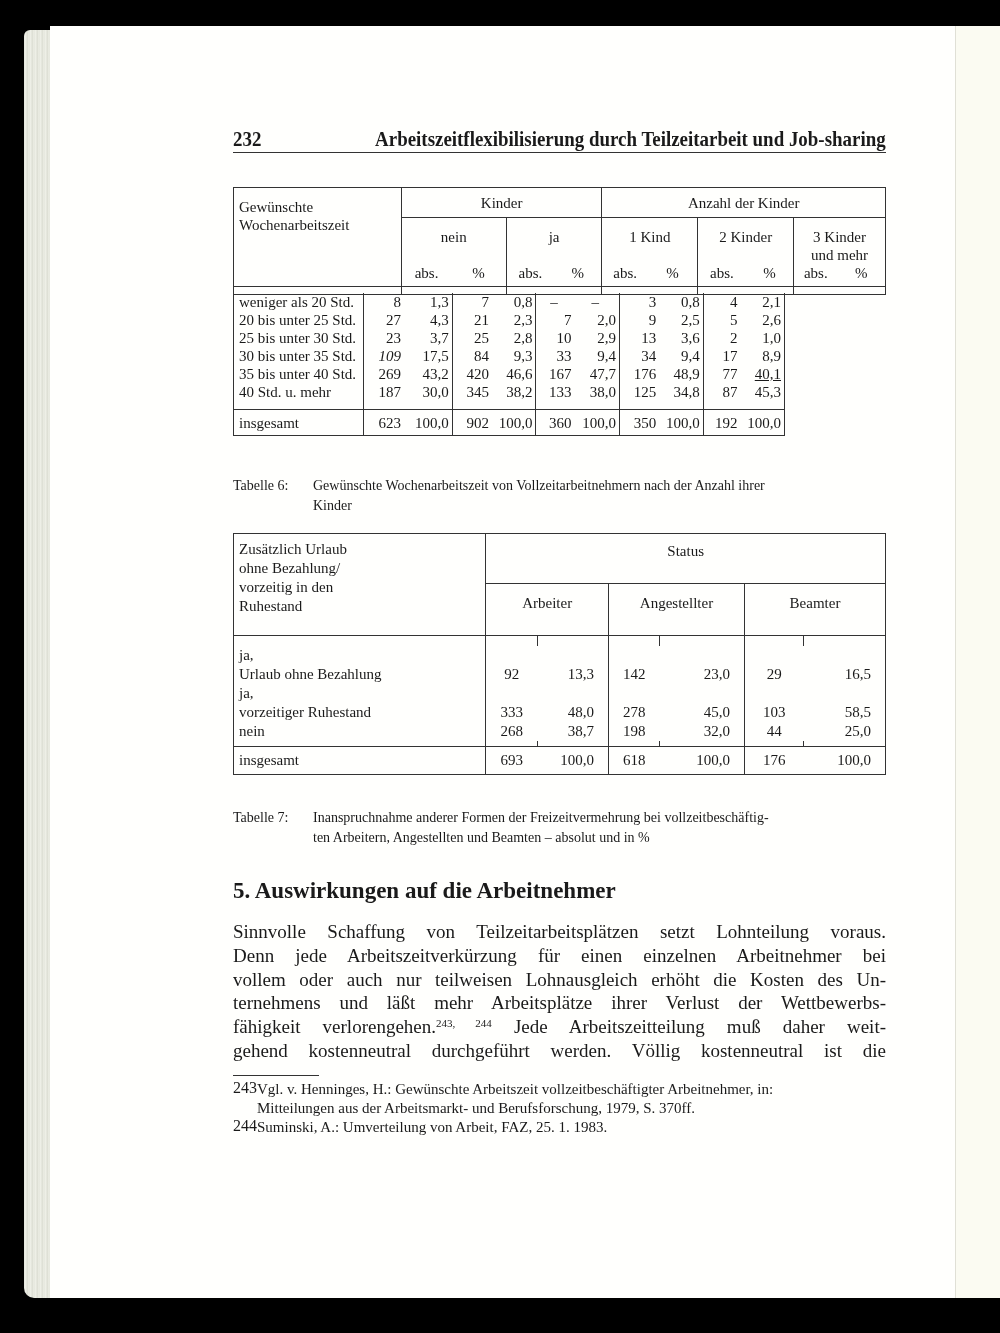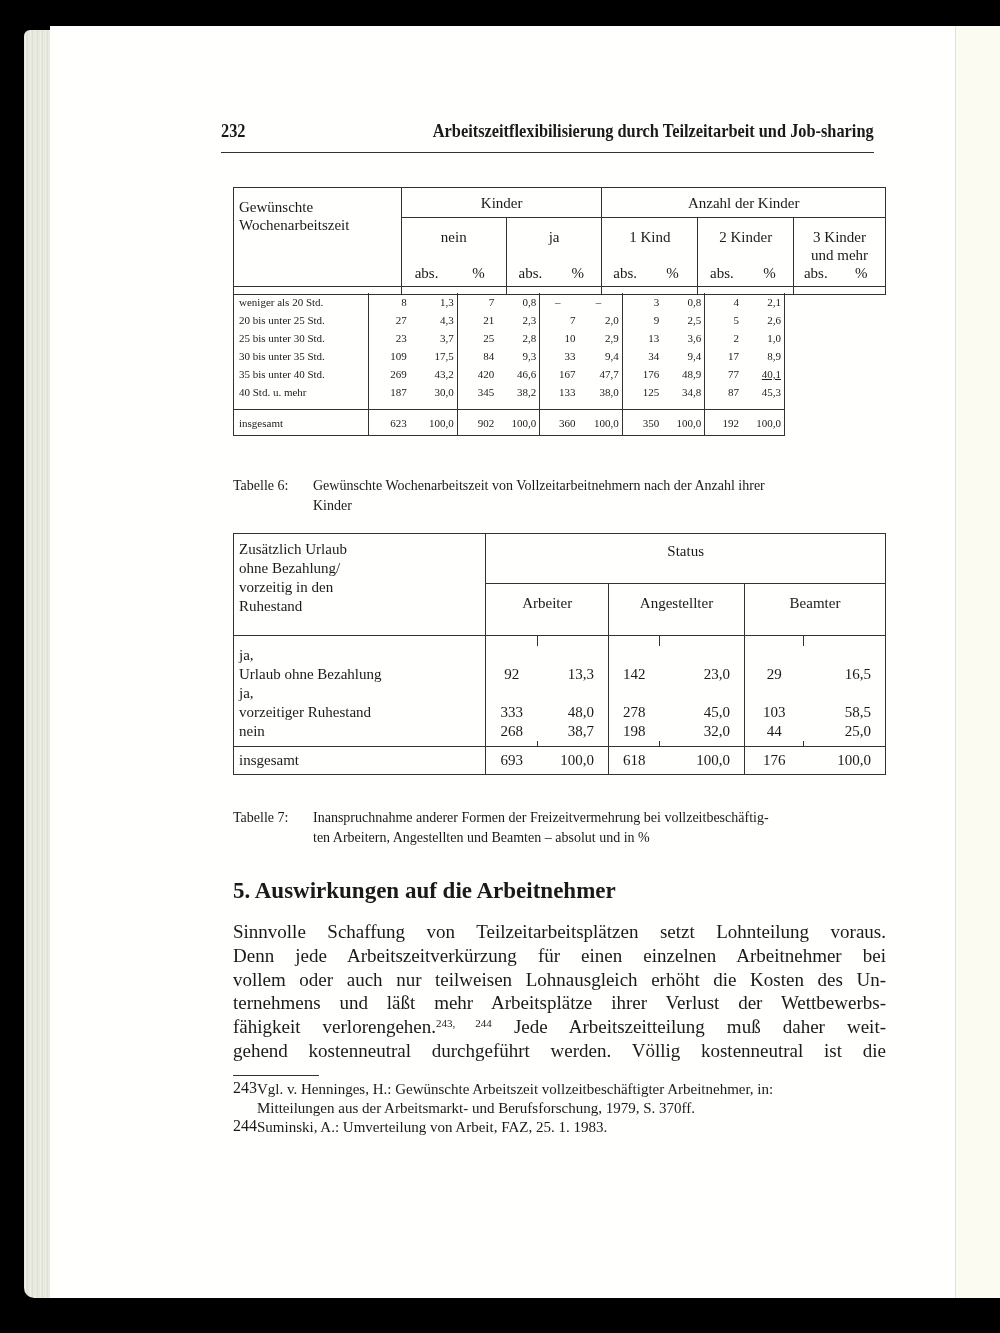--- a/index.html
+++ b/index.html
@@ -14,23 +14,23 @@
   }
   .page {
     position:absolute; left:50px; top:26px; width:905px; height:1272px;
     background:#fffffd;
   }
   .facing-page {
     position:absolute; left:955px; top:26px; width:45px; height:1272px;
     background:#fbfbf2; border-left:1px solid #e0e0d6;
   }
   .running-head {
-    position:absolute; left:221px; top:120px; width:653px; height:32px;
+    position:absolute; left:233px; top:120px; width:653px; height:32px;
     border-bottom:1.5px solid #333;
-    font-weight:bold; font-size:19px; display:flex; justify-content:space-between;
+    font-weight:bold; font-size:22px; display:flex; justify-content:space-between;align-items:flex-end;
   }
   .running-head span { display:block; transform:scaleX(0.86); transform-origin:left; white-space:nowrap; }
   .running-head .title { transform-origin:right; }
 
   table { border-collapse:collapse; position:absolute; font-size:15px; }
   td { padding:0; line-height:18px; vertical-align:top; }
 
   
   #t6 { left:233px; top:187px; width:653px; border:1.5px solid #333; }
   #t6 .b { border:1.2px solid #333; }
@@ -126,21 +126,21 @@
         <td></td>
         <td style="border-right:1.2px solid #333"></td>
         <td></td>
         <td style="border-right:1.2px solid #333"></td>
         <td></td>
         <td></td>
       </tr>
 </tbody>
   </table>
 
-<table id="t6body" style="left:233px;top:293px;width:552px;border:1.5px solid #333;border-top:none;font-size:11px">
+<table id="t6body" style="left:233px;top:293px;width:552px;border:1.5px solid #333;border-top:none;font-size:15px">
   <colgroup>
     <col style="width:168px">
       <col style="width:50px">
       <col style="width:55px">
       <col style="width:48px">
       <col style="width:48px">
     <col style="width:46px">
       <col style="width:50px">
       <col style="width:48px">
       <col style="width:48px">
@@ -182,21 +182,21 @@
         <td style="text-align: right; padding-right: 3px; border-right: 1.2px solid rgb(51, 51, 51);">2,8</td>
         <td style="text-align: right; padding-right: 3px;">10</td>
         <td style="text-align: right; padding-right: 3px; border-right: 1.2px solid rgb(51, 51, 51);">2,9</td>
         <td style="text-align: right; padding-right: 3px;">13</td>
         <td style="text-align: right; padding-right: 3px; border-right: 1.2px solid rgb(51, 51, 51);">3,6</td>
         <td style="text-align: right; padding-right: 3px;">2</td>
         <td style="text-align: right; padding-right: 3px; border-right: 1.2px solid rgb(51, 51, 51); margin-top: 44px;">1,0</td>
       </tr>
       <tr>
         <td class="lbl" style="padding-left: 5px; border-right: 1.2px solid rgb(51, 51, 51);">30 bis unter 35 Std.</td>
-        <td style="text-align: right; padding-right: 3px;">109</td>
+        <td style="text-align: right; padding-right: 3px; font-style: italic;">109</td>
         <td style="text-align: right; padding-right: 3px; border-right: 1.2px solid rgb(51, 51, 51);">17,5</td>
         <td style="text-align: right; padding-right: 3px;">84</td>
         <td style="text-align: right; padding-right: 3px; border-right: 1.2px solid rgb(51, 51, 51);">9,3</td>
         <td style="text-align: right; padding-right: 3px;">33</td>
         <td style="text-align: right; padding-right: 3px; border-right: 1.2px solid rgb(51, 51, 51);">9,4</td>
         <td style="text-align: right; padding-right: 3px;">34</td>
         <td style="text-align: right; padding-right: 3px; border-right: 1.2px solid rgb(51, 51, 51);">9,4</td>
         <td style="text-align: right; padding-right: 3px;">17</td>
         <td style="text-align: right; padding-right: 3px; border-right: 1.2px solid rgb(51, 51, 51);">8,9</td>
       </tr>

